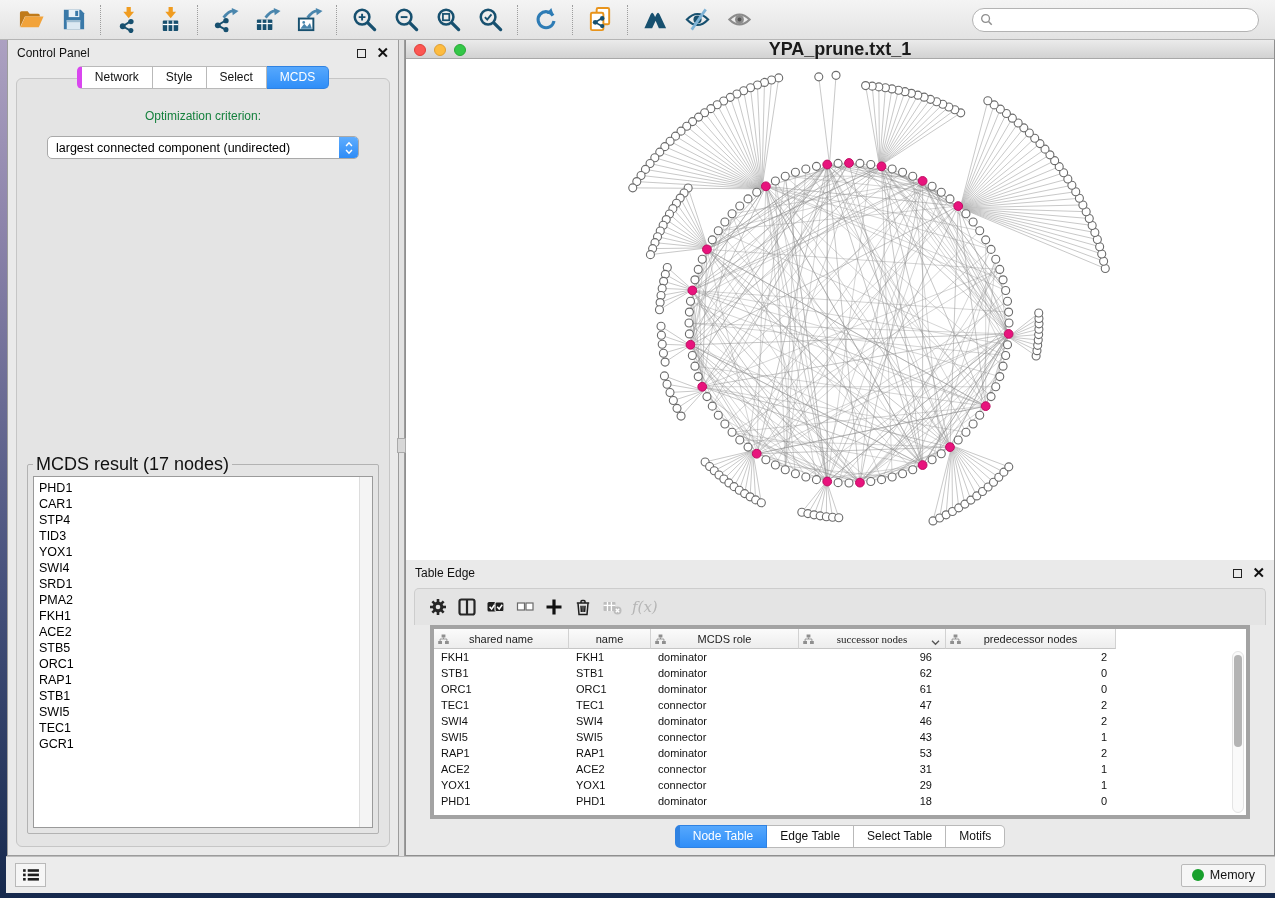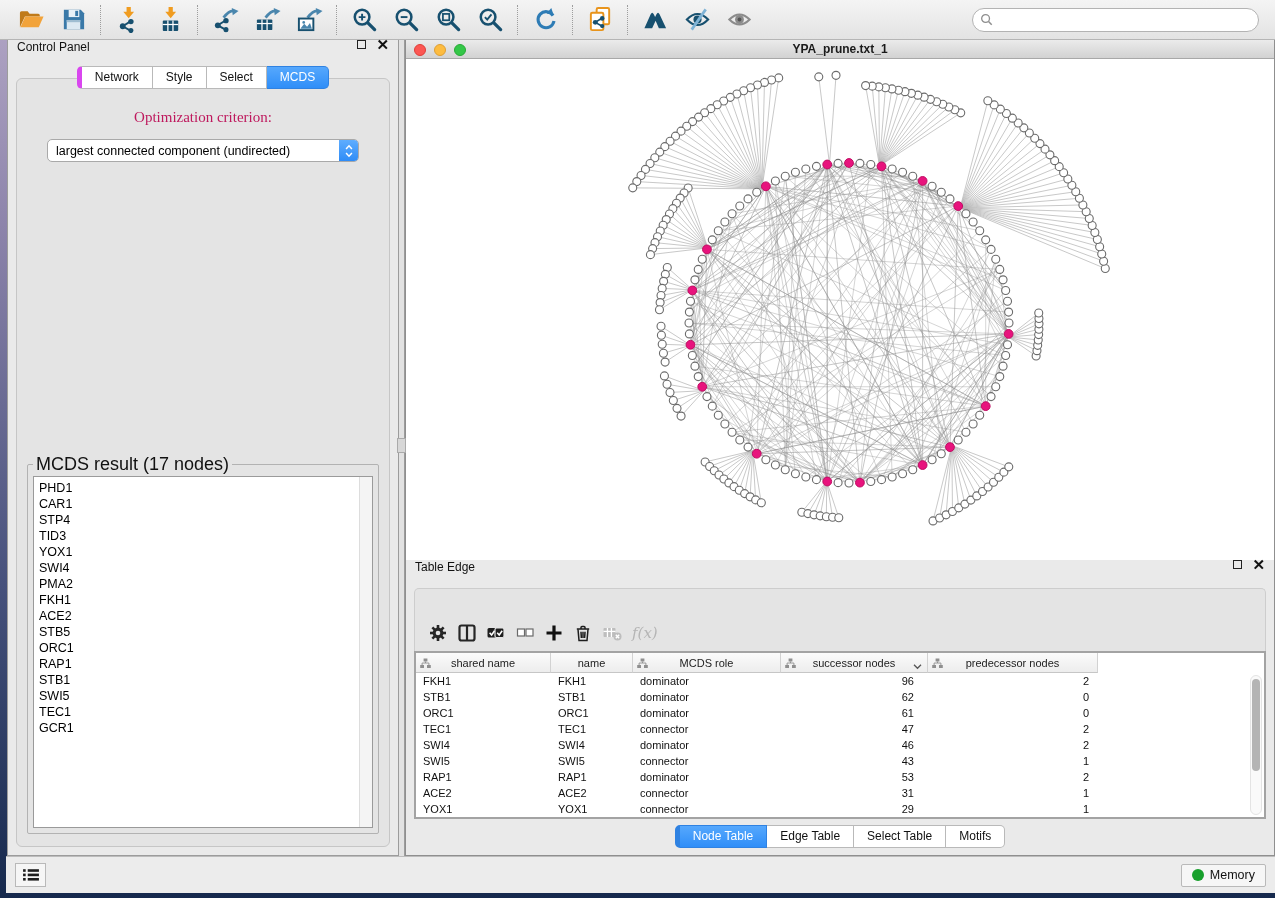--- a/index.html
+++ b/index.html
@@ -20,34 +20,34 @@
   .searchbox svg { width:13px; height:13px; margin-right:4px; flex:none; }
   .searchbox input { border:none; outline:none; flex:1; font-size:12px; background:transparent; }
 
   
   .content { display:flex; height:816px; }
   .desk-strip { width:7px; flex:none; }
 
   
   .control-panel { width:392px; flex:none; background:#eaeaea; border:1px solid #9c9c9c;
     border-top:none; display:flex; flex-direction:column; }
-  .panel-titlebar { height:26px; display:flex; align-items:flex-start; padding:0 9px;
+  .panel-titlebar { height:26px; display:flex; align-items:center; padding:0 9px;
     font-size:12px; color:#111; flex:none; }
   .panel-titlebar .sp { flex:1; }
   .float-ico { width:9px; height:9px; border:1.5px solid #222; margin-right:10px; display:inline-block; }
   .close-ico { font-size:15px; font-weight:bold; color:#111; line-height:10px; }
   .tabs-row { display:flex; justify-content:center; flex:none; position:relative; z-index:2; }
   .seg { font-size:12px; padding:3px 13px 4px; background:#fff; border:1px solid #b9b9b9;
     border-left:none; color:#111; cursor:default; }
   .seg:first-child { border-left:5px solid #d946ef; border-radius:5px 0 0 5px; }
   .seg:last-child { border-radius:0 5px 5px 0; }
   .seg.active { background:linear-gradient(#56a8fd,#2f8ef8); color:#fff; border-color:#2f82e2;text-align:right; }
   .cp-card { margin:-11px 8px 8px; background:#e4e4e4; border:1px solid #c6c6c6;
     border-radius:6px; flex:1; display:flex; flex-direction:column; padding-top:30px; }
-  .opt-label { text-align:center; font-size:15px; color:#be185d;font-family:Liberation Serif, serif; }
+  .opt-label { text-align:center; font-size:12px; color:#15803d; }
   .dropdown { margin:13px auto 0; width:312px; height:23px; background:#fff;
     border:1px solid #a9a9a9; border-radius:5px; display:flex; align-items:center; cursor:default; }
   .dropdown .val { flex:1; font-size:12.5px; padding-left:8px; white-space:nowrap; }
   .dd-stepper { width:19px; height:21px; border-radius:0 4px 4px 0;
     background:linear-gradient(#5fadfe,#2e8cf7); display:flex; align-items:center; justify-content:center; }
   .btn-row { display:flex; justify-content:center; gap:14px; margin-top:11px; }
   .mac-btn { background:linear-gradient(#ffffff,#f2f2f2); border:1px solid #ababab;
     border-radius:5px; padding:3px 15px 4px; font-size:13px; color:#111; cursor:default; }
   .mac-btn.focused { box-shadow:0 0 0 3px rgba(110,170,250,.65); border-color:#74a7e8; }
   .mcds-fieldset { margin:auto 10px 12px; border:1px solid #b2b2b2; border-radius:2px;
@@ -62,36 +62,36 @@
   .splitter { width:6px; flex:none; background:#e2e2e2; border-right:1px solid #9c9c9c; position:relative; }
   .splitter .handle { position:absolute; left:-2px; top:398px; width:9px; height:15px;
     background:#d7d7d7; border:1px solid #aaa; }
 
   
   .right-col { flex:1; display:flex; flex-direction:column; min-width:0; }
   .network-window { height:520px; flex:none; background:#fff; border:1px solid #8f8f8f;
     border-top:none; display:flex; flex-direction:column; }
   .net-titlebar { height:19px; flex:none; background:linear-gradient(#ebebeb,#d2d2d2);
     border-bottom:1px solid #a8a8a8; position:relative; display:flex; align-items:center;
-    justify-content:center; font-size:12px; font-weight:600; color:#1a1a1a;text-align:right; }
+    justify-content:center; font-size:18px; font-weight:600; color:#1a1a1a;text-align:right; }
   .lights { position:absolute; left:8px; top:3.5px; display:flex; gap:8px; }
   .light { width:12px; height:12px; border-radius:50%; }
   .light.red { background:#fc5753; border:1px solid #df3e38; }
   .light.yellow { background:#fdbc40; border:1px solid #de9f34; }
   .light.green { background:#34c748; border:1px solid #27aa35; }
   .net-canvas { flex:1; background:#fff; }
 
   
   .table-panel { flex:1; background:#eaeaea; border:1px solid #8f8f8f; border-top:none;
     display:flex; flex-direction:column; min-height:0; }
   .tp-toolbar { margin:2px 8px 0; background:#e4e4e4; border:1px solid #cdcdcd;
     border-bottom:none; border-radius:5px 5px 0 0; display:flex; align-items:center;
     gap:9px; padding:8px 13px; flex:none; }
-  .tp-tool { width:22px; height:20px; display:flex; align-items:center; justify-content:center;margin-top:26px; }
-  .tp-table { margin:0 8px; background:#fff; border:2px solid #a3a3a3; flex:1;
+  .tp-tool { width:22px; height:20px; display:flex; align-items:center; justify-content:center; }
+  .tp-table { margin:0 24px; background:#fff; border:4px solid #a3a3a3; flex:1;
     position:relative; overflow:hidden; }
   .thead { display:flex; height:20px; font-size:11px; color:#222; }
   .th { position:relative; background:linear-gradient(#fbfbfb,#ededed);
     border-right:1px solid #d2d2d2; border-bottom:1px solid #c6c6c6;
     display:flex; align-items:center; justify-content:center; }
   .th .hicon { position:absolute; left:4px; top:5px; }
   .th .sort { position:absolute; right:5px; top:7px; }
   .trow { display:flex; height:16px; font-size:11px; color:#111; align-items:center; }
   .td { overflow:hidden; white-space:nowrap; }
   .td.text { padding-left:7px; }
@@ -317,20 +317,21 @@
       <fieldset class="mcds-fieldset">
         <legend>MCDS result (17 nodes)</legend>
         <div class="mcds-list" id="mcds-list">
           <div class="track"></div>
         <div>PHD1</div>
             <div>CAR1</div>
             <div>STP4</div>
             <div>TID3</div>
             <div>YOX1</div>
             <div>SWI4</div>
+            <div>SRD1</div>
             <div>PMA2</div>
             <div>FKH1</div>
             <div>ACE2</div>
             <div>STB5</div>
             <div>ORC1</div>
             <div>RAP1</div>
             <div>STB1</div>
             <div>SWI5</div>
             <div>TEC1</div>
             <div>GCR1</div>
@@ -1088,21 +1089,21 @@
               <span class="hicon"><svg width="11" height="11" viewBox="0 0 11 11">
                   <g fill="#8f8f8f">
                     <rect x="3.6" y="0.5" width="3.8" height="3"></rect>
                     <rect x="0.2" y="7" width="3.8" height="3"></rect>
                     <rect x="7" y="7" width="3.8" height="3"></rect>
                   </g>
                   <path d="M5.5 3.5 V5 M2.1 7 V5 h6.8 v2" stroke="#8f8f8f" stroke-width="0.9" fill="none"></path>
                 </svg></span>
               <span>MCDS role</span>
             </div>
-            <div class="th" style="width: 147px;">
+            <div class="th" style="width: 147px; font-family: Liberation Serif, serif;">
               <span class="hicon"><svg width="11" height="11" viewBox="0 0 11 11">
                   <g fill="#8f8f8f">
                     <rect x="3.6" y="0.5" width="3.8" height="3"></rect>
                     <rect x="0.2" y="7" width="3.8" height="3"></rect>
                     <rect x="7" y="7" width="3.8" height="3"></rect>
                   </g>
                   <path d="M5.5 3.5 V5 M2.1 7 V5 h6.8 v2" stroke="#8f8f8f" stroke-width="0.9" fill="none"></path>
                 </svg></span>
               <span>successor nodes</span>
               <span class="sort"><svg width="9" height="7" viewBox="0 0 10 8">

